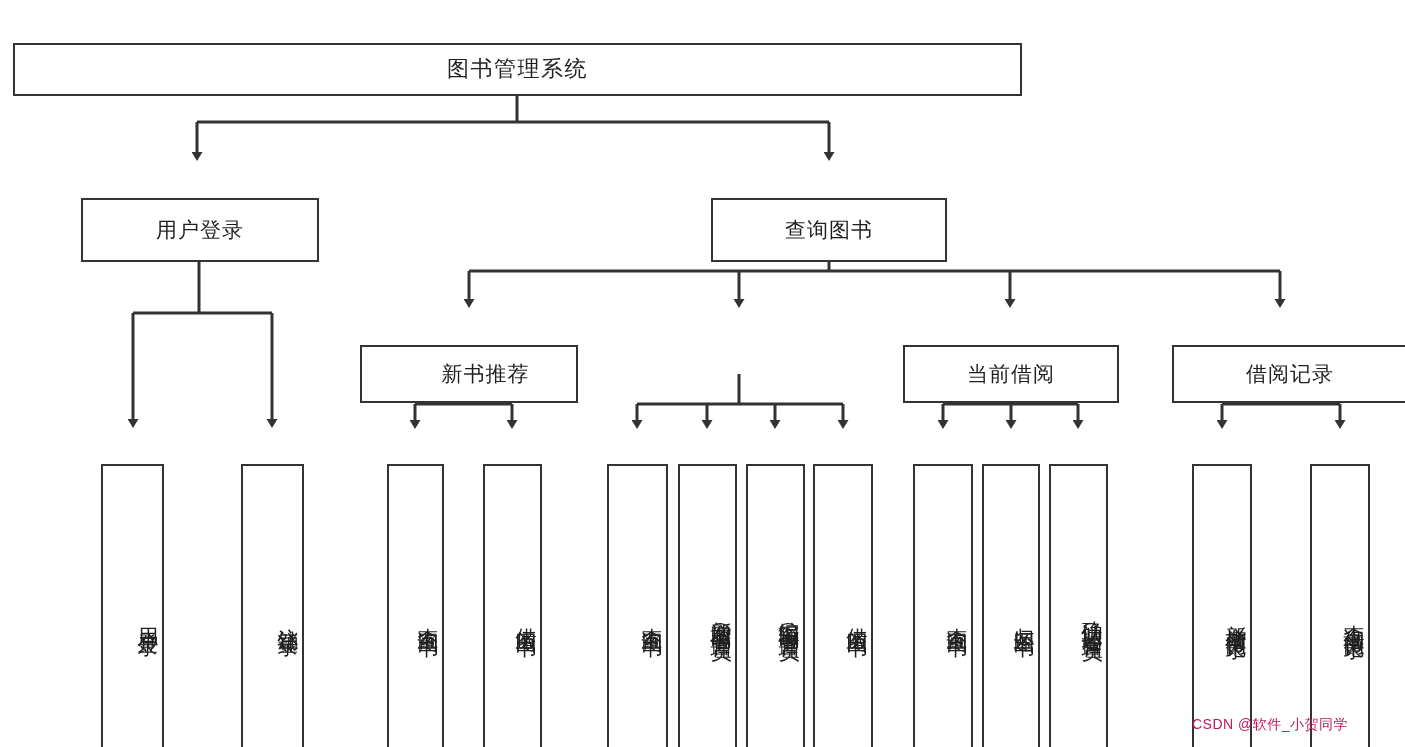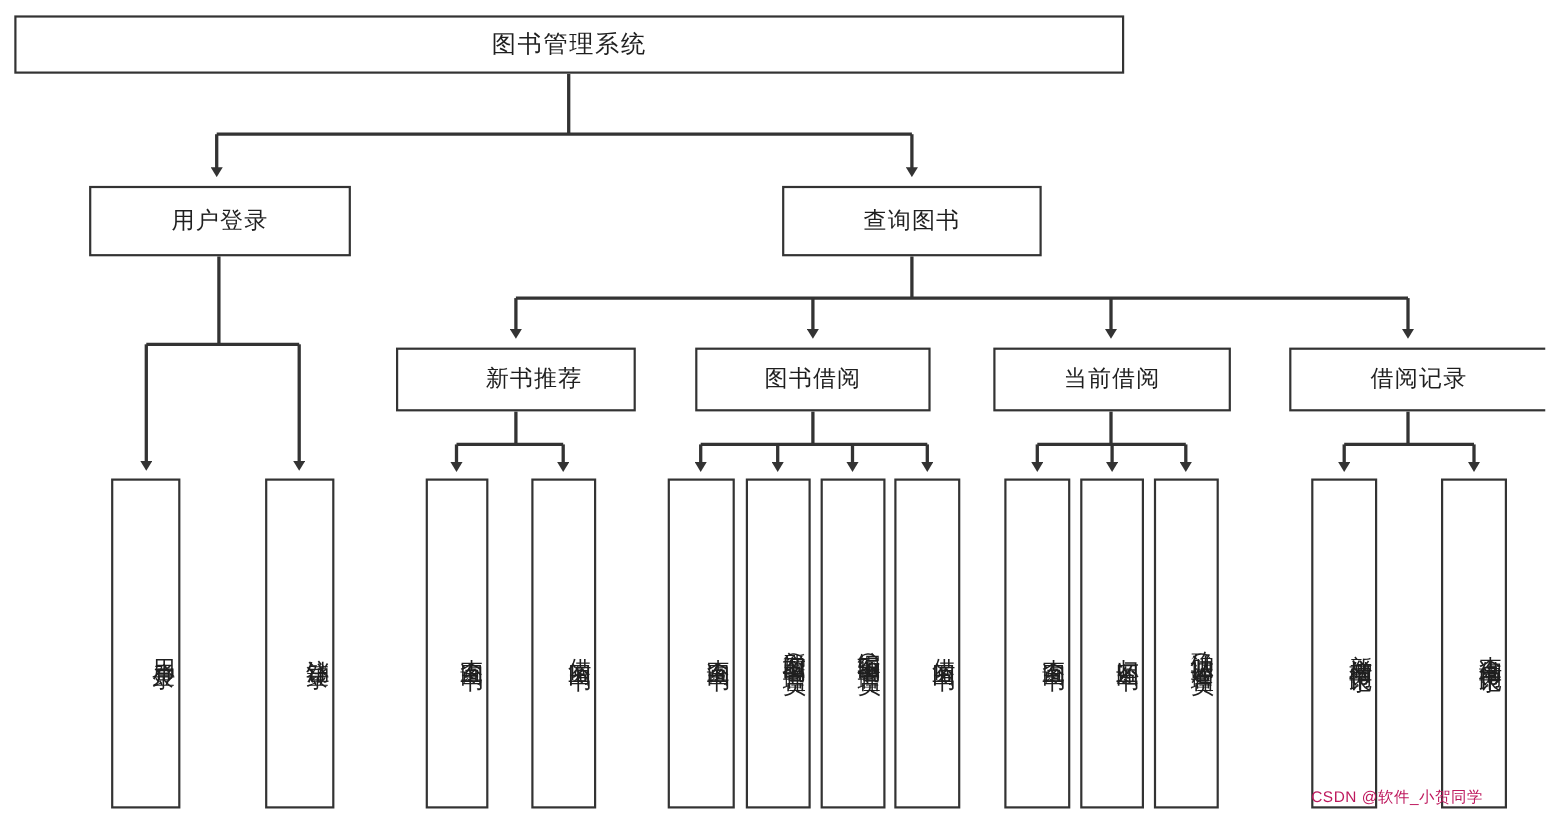--- a/index.html
+++ b/index.html
@@ -29,20 +29,21 @@
   .node {
     position: absolute;
     box-sizing: border-box;
     border: 2px solid #333333;
     background: #ffffff;
     display: flex;
     align-items: center;
     justify-content: center;
     text-align: center;
     color: #1f1f1f;
+    margin-top: 29px;
   }
   .node.horiz {
     font-size: 21px;
     letter-spacing: 1px;
     line-height: 1.2;
   }
   .node.root {
     font-size: 22px;
     letter-spacing: 1.5px;
   }
@@ -131,23 +132,20 @@
   <div class="node horiz" style="left:81px; top:169px; width:238px; height:64px;">
     <span>用户登录</span>
   </div>
   <div class="node horiz" style="left:711px; top:169px; width:236px; height:64px;">
     <span>查询图书</span>
   </div>
 
   <div class="node horiz" style="left:360px; top:316px; width:218px; height:58px;padding-left:33px;">
     <span>新书推荐</span>
   </div>
-  <div class="node horiz" style="left:632px; top:316px; width:214px; height:58px;">
-    <span>图书借阅</span>
-  </div>
   <div class="node horiz" style="left:903px; top:316px; width:216px; height:58px;">
     <span>当前借阅</span>
   </div>
   <div class="node horiz" style="left:1172px; top:316px; width:236px; height:58px;">
     <span>借阅记录</span>
   </div>
 
   <div class="node vert" style="left:101px; top:435px; width:63px; height:300px;">
     <span class="vlabel">用户登录</span>
   </div>

